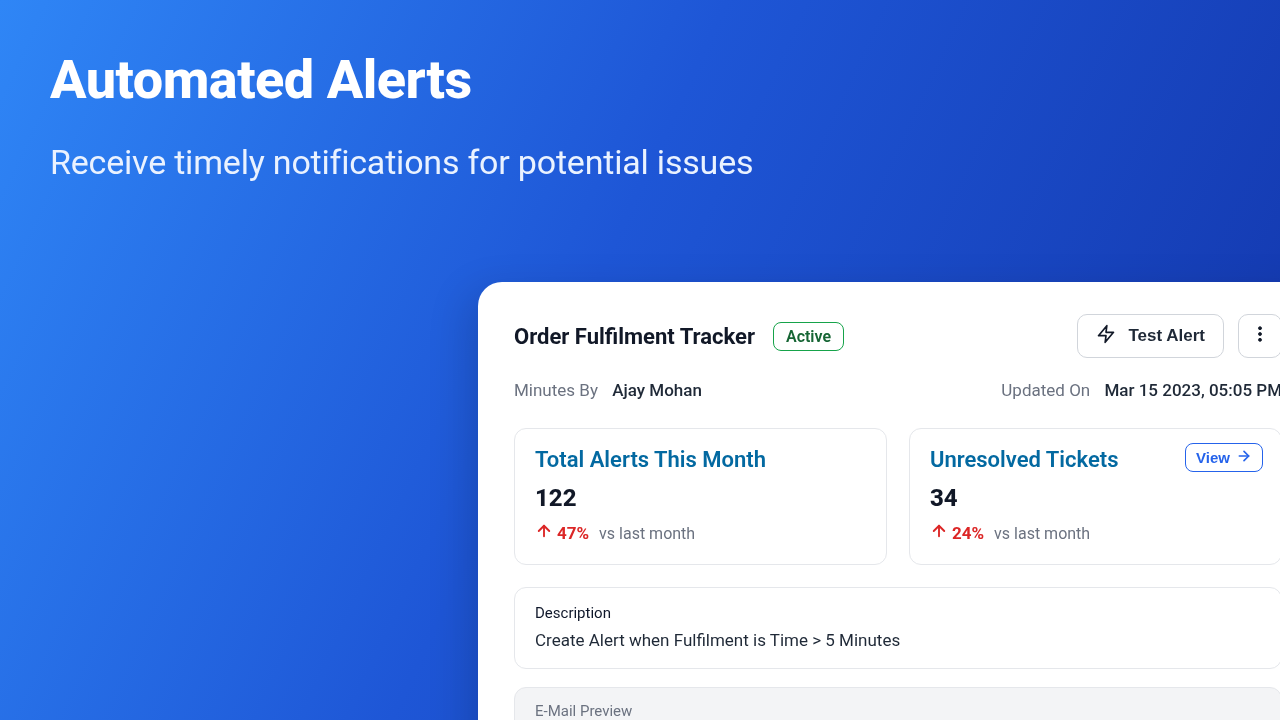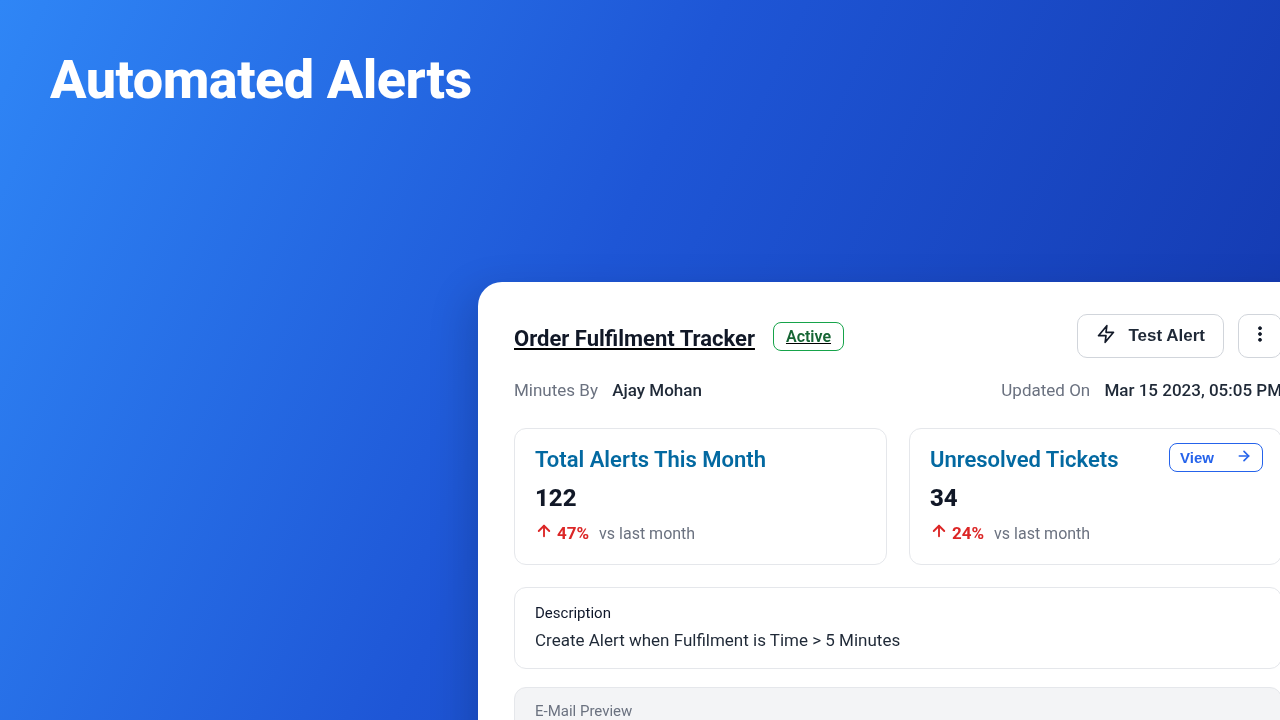--- a/index.html
+++ b/index.html
@@ -33,21 +33,21 @@
     left: 478px;
     top: 282px;
     width: 840px;
     height: 500px;
     background: #ffffff;
     border-radius: 24px 0 0 0;
     box-shadow: -10px 10px 40px rgba(0,0,0,0.15);
     padding: 32px 36px 0 36px;
   }
   .row1 { display: flex; align-items: center; justify-content: space-between; }
-  .row1-left { display: flex; align-items: flex-end; gap: 18px; text-decoration: underline; }
+  .row1-left { display: flex; align-items: center; gap: 18px; }
   .tracker-title { font-size: 22px; font-weight: 700; color: #111827; }
   .badge {
     border: 1.5px solid #16a34a;
     color: #166534;
     font-weight: 600;
     font-size: 16px;
     padding: 4px 12px;
     border-radius: 8px;
     background: #ffffff;
   }
@@ -85,21 +85,21 @@
   .card-delta { margin-top: 10px; display: flex; align-items: center; gap: 10px; }
   .delta-pct { color: #dc2626; font-weight: 700; font-size: 17px; display: inline-flex; align-items: center; gap: 4px;}
   .delta-pct svg { stroke: #dc2626; }
   .delta-note { color: #6b7280; font-size: 16px; }
   .view-btn {
     position: absolute;
     right: 18px;
     top: 14px;
     display: inline-flex;
     align-items: center;
-    gap: 22px;
+    gap: 6px;
     border: 1.5px solid #2563eb;
     color: #2563eb;
     font-weight: 600;
     font-size: 15px;
     padding: 4px 10px;
     border-radius: 8px;
     background: #ffffff;
     cursor: pointer;
   }
   .view-btn svg { stroke: #2563eb; }
@@ -118,20 +118,21 @@
     padding: 14px 20px;
     margin-top: 18px;
   }
   .email-label { color: #6b7280; font-size: 15px; }
 </style>
 </head>
 <body>
 
 <div class="bg">
   <div class="hero-title">Automated Alerts</div>
+  <div class="hero-sub">Receive timely notifications for potential issues</div>
 
   <div class="panel">
     <div class="row1">
       <div class="row1-left">
         <div class="tracker-title">Order Fulfilment Tracker</div>
         <div class="badge">Active</div>
       </div>
       <div class="row1-right">
         <button class="btn">
           <span>

